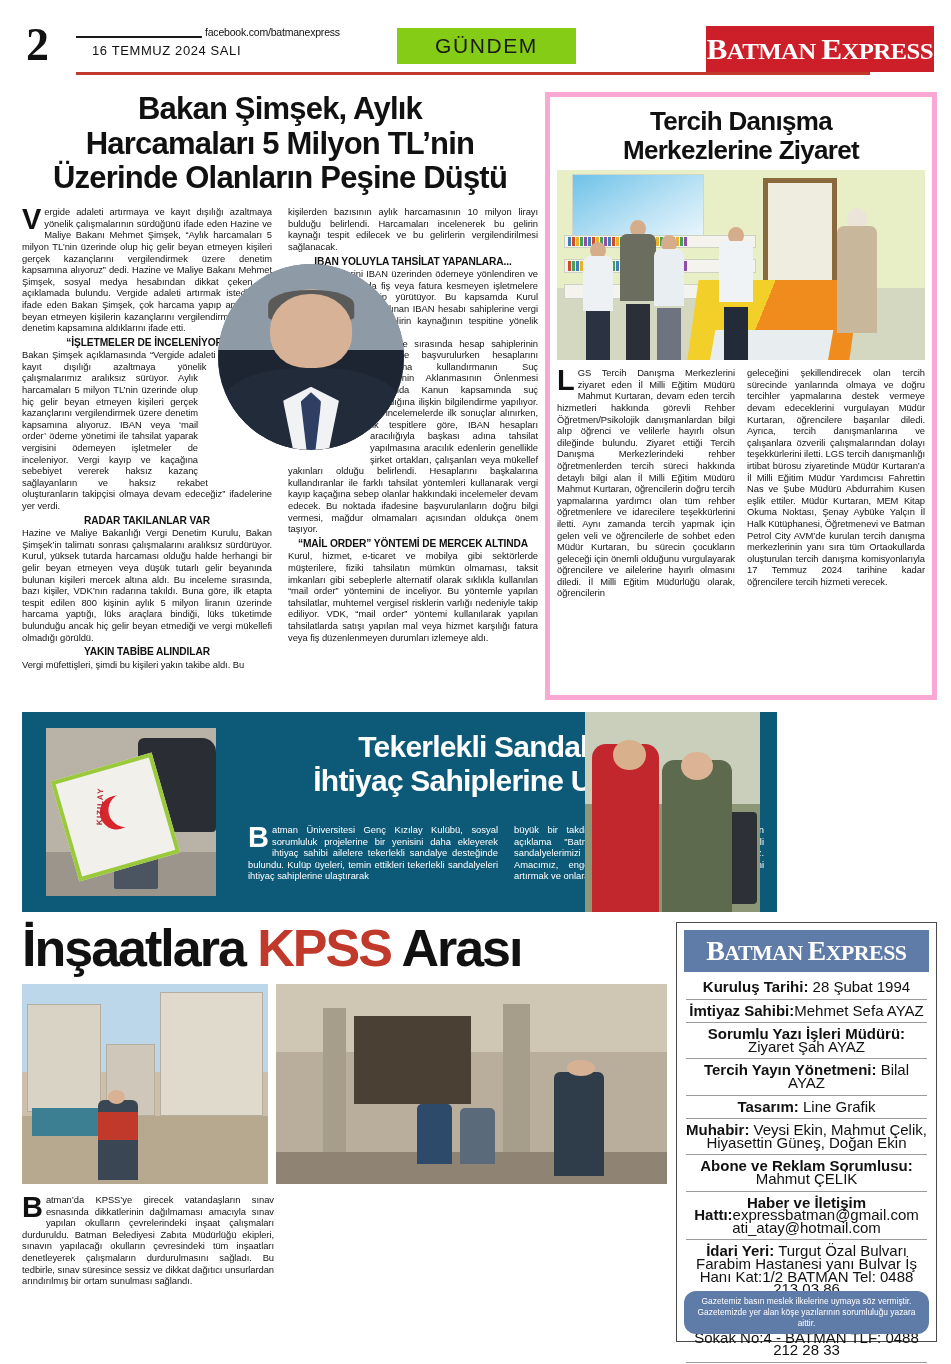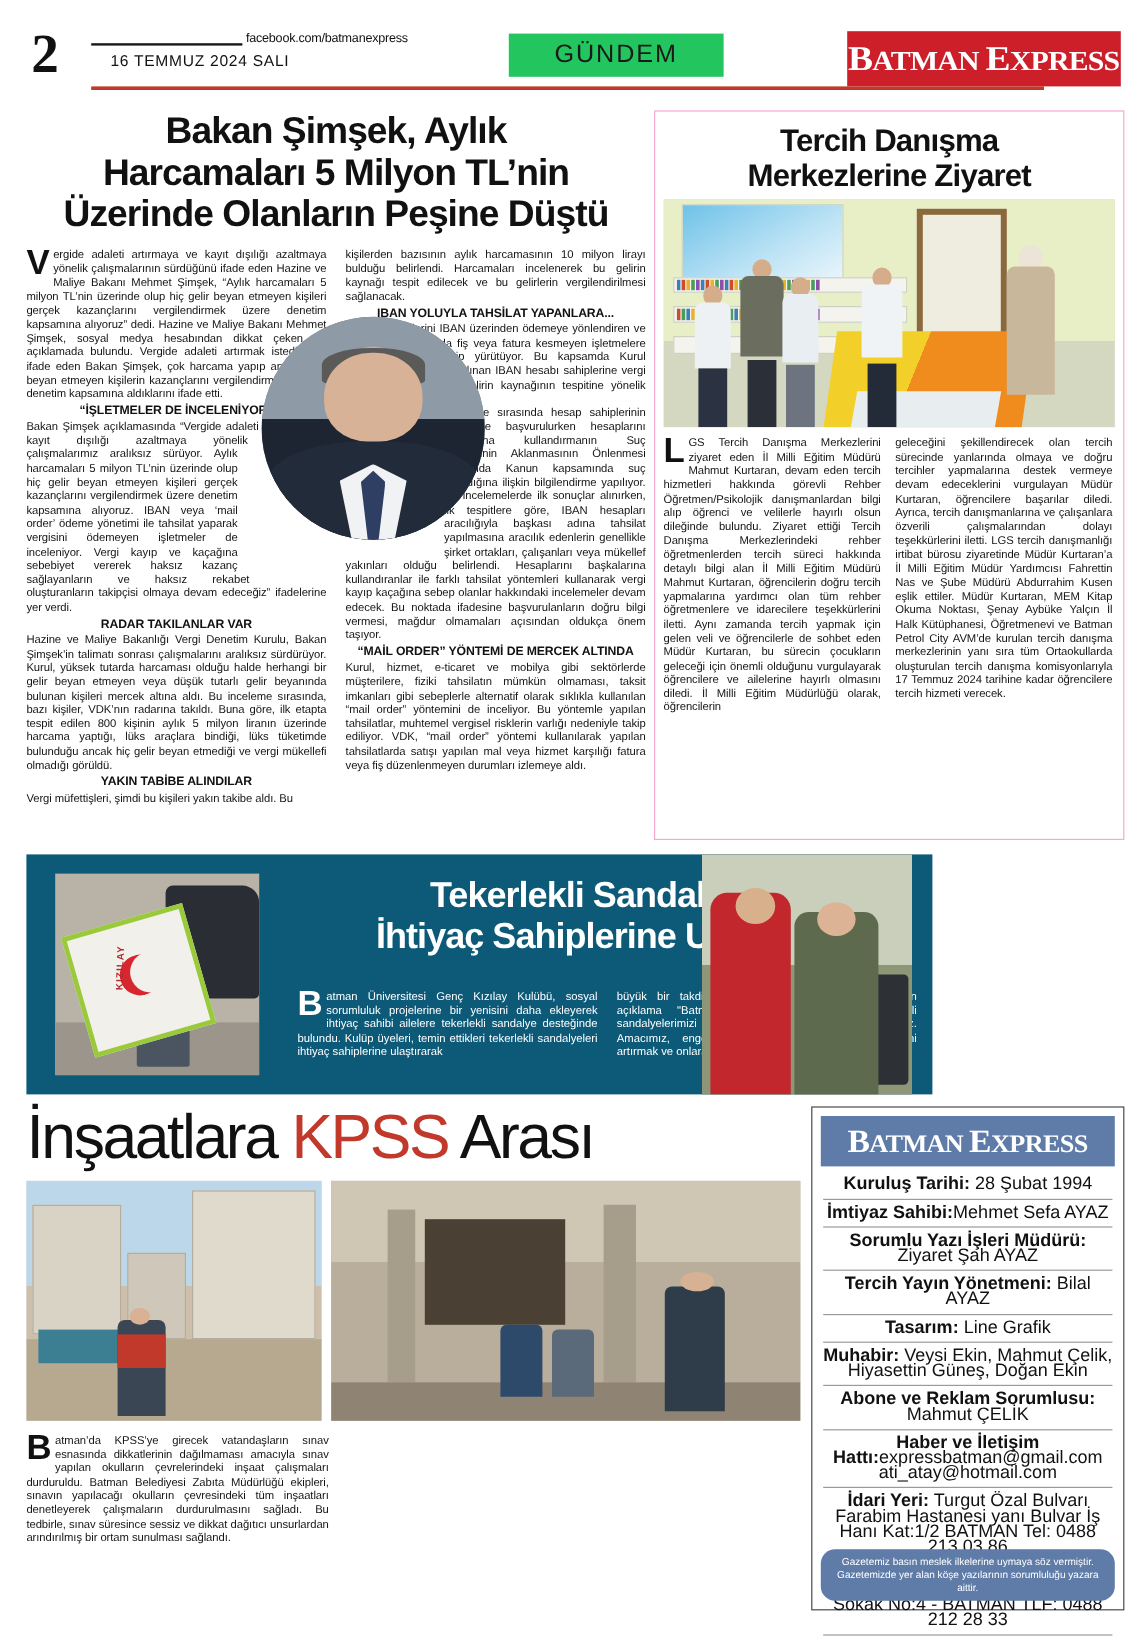--- a/index.html
+++ b/index.html
@@ -21,22 +21,22 @@
   .fb-rule { position:absolute; left:76px; top:36px; width:126px; height:2px; background:#1a1a1a; }
   .fb-url {
     position:absolute; left:205px; top:26px;
     font-size:10.5px; color:#111; letter-spacing:-0.2px; font-weight:400;
   }
   .issue-date {
     position:absolute; left:92px; top:43px;
     font-size:13px; color:#111; letter-spacing:0.6px; font-weight:400;
   }
   .section-chip {
-    position:absolute; left:424px; top:28px; width:179px; height:36px;
-    background:#22c55e; display:flex; align-items:center; justify-content:center;
+    position:absolute; left:397px; top:28px; width:179px; height:36px;
+    background:#84cc16; display:flex; align-items:center; justify-content:center;
   }
   .section-chip span { font-size:21px; letter-spacing:1.6px; color:#1a1a1a; font-weight:400; }
   .mast-rule { position:absolute; left:76px; top:72px; width:794px; height:2.5px; background:#c0392b; }
   .brand-box {
     position:absolute; left:706px; top:26px; width:228px; height:46px;
     background:#cc1f2a; display:flex; align-items:center; justify-content:center;
     overflow:hidden;
   }
   .brand-box span {
     color:#fff; font-size:29px; font-weight:700; letter-spacing:-0.6px;
@@ -83,21 +83,21 @@
       transform:translateX(-50%); background:#222b3a; border-radius:44% 44% 0 0; }
   .portrait .shirt { position:absolute; left:50%; bottom:0; width:30%; height:34%;
       transform:translateX(-50%); background:#f1f2f4; clip-path:polygon(50% 0,100% 22%,82% 100%,18% 100%,0 22%); }
   .portrait .tie { position:absolute; left:50%; bottom:0; width:11%; height:31%;
       transform:translateX(-50%); background:#2e3f63; clip-path:polygon(50% 0,100% 16%,72% 100%,28% 100%,0 16%); }
   .lead-wrapL { float:right; width:74px; height:150px; shape-outside:circle(50%); }
   .lead-wrapR { float:left; width:82px; height:118px; }
 
   
   .tr-art { position:absolute; left:545px; top:92px; width:392px; height:608px;
-            border:1px solid #f9a8d4; padding:6px 7px 7px 7px; }
+            border:5px solid #f9a8d4; padding:6px 7px 7px 7px; }
   .tr-head { font-size:26px; line-height:1.1; font-weight:700; text-align:center;
              letter-spacing:-0.7px; color:#111; margin:4px 0 6px 0; }
   .tr-photo { width:100%; height:190px; position:relative; overflow:hidden; background:#dfe6c9; }
   .tr-cols { display:flex; gap:12px; margin-top:7px; }
   .tr-col { width:181px; }
 
   
   .libwall { position:absolute; inset:0; background:linear-gradient(#e8eec6 0 62%, #d4d8c0 62% 100%); }
   .libposter { position:absolute; left:4%; top:2%; width:36%; height:34%;
       background:linear-gradient(150deg,#6fc2e8,#bde3f5 60%,#eaf6fc);
@@ -160,21 +160,21 @@
       background:#d9b08c; border-radius:50%; }
   .bw-p2 { position:absolute; left:44%; bottom:0; width:40%; height:76%;
       background:#5e6a4d; border-radius:12px 12px 0 0; }
   .bw-p2h { position:absolute; left:55%; top:20%; width:18%; height:14%;
       background:#dcb394; border-radius:50%; }
   .bw-chair { position:absolute; right:2%; bottom:4%; width:26%; height:46%;
       background:#2d3136; border-radius:4px; }
 
   
   .kpss { position:absolute; left:22px; top:922px; width:645px; height:420px; }
-  .kpss-head { font-size:52px; line-height:1; font-weight:400; letter-spacing:-2px;
+  .kpss-head { font-size:52px; line-height:1; font-weight:700; letter-spacing:-2px;
       color:#111; white-space:nowrap; }
   .kpss-head .red { color:#c0392b; }
   .kpss-photos { display:flex; gap:8px; margin-top:10px; }
   .kp-photo1 { width:246px; height:200px; position:relative; overflow:hidden; background:#c9d5de; }
   .kp-photo2 { width:391px; height:200px; position:relative; overflow:hidden; background:#b8ae9d; }
   .kpss-body { margin-top:10px; width:252px; }
 
   .kp1-sky { position:absolute; inset:0; background:linear-gradient(#bdd7ea 0 44%, #cdbfa9 44% 100%); }
   .kp1-bldg { position:absolute; background:#d9d3c6; border:1px solid #b5ae9e; }
   .kp1-worker { position:absolute; left:31%; bottom:2%; width:16%; height:40%;

